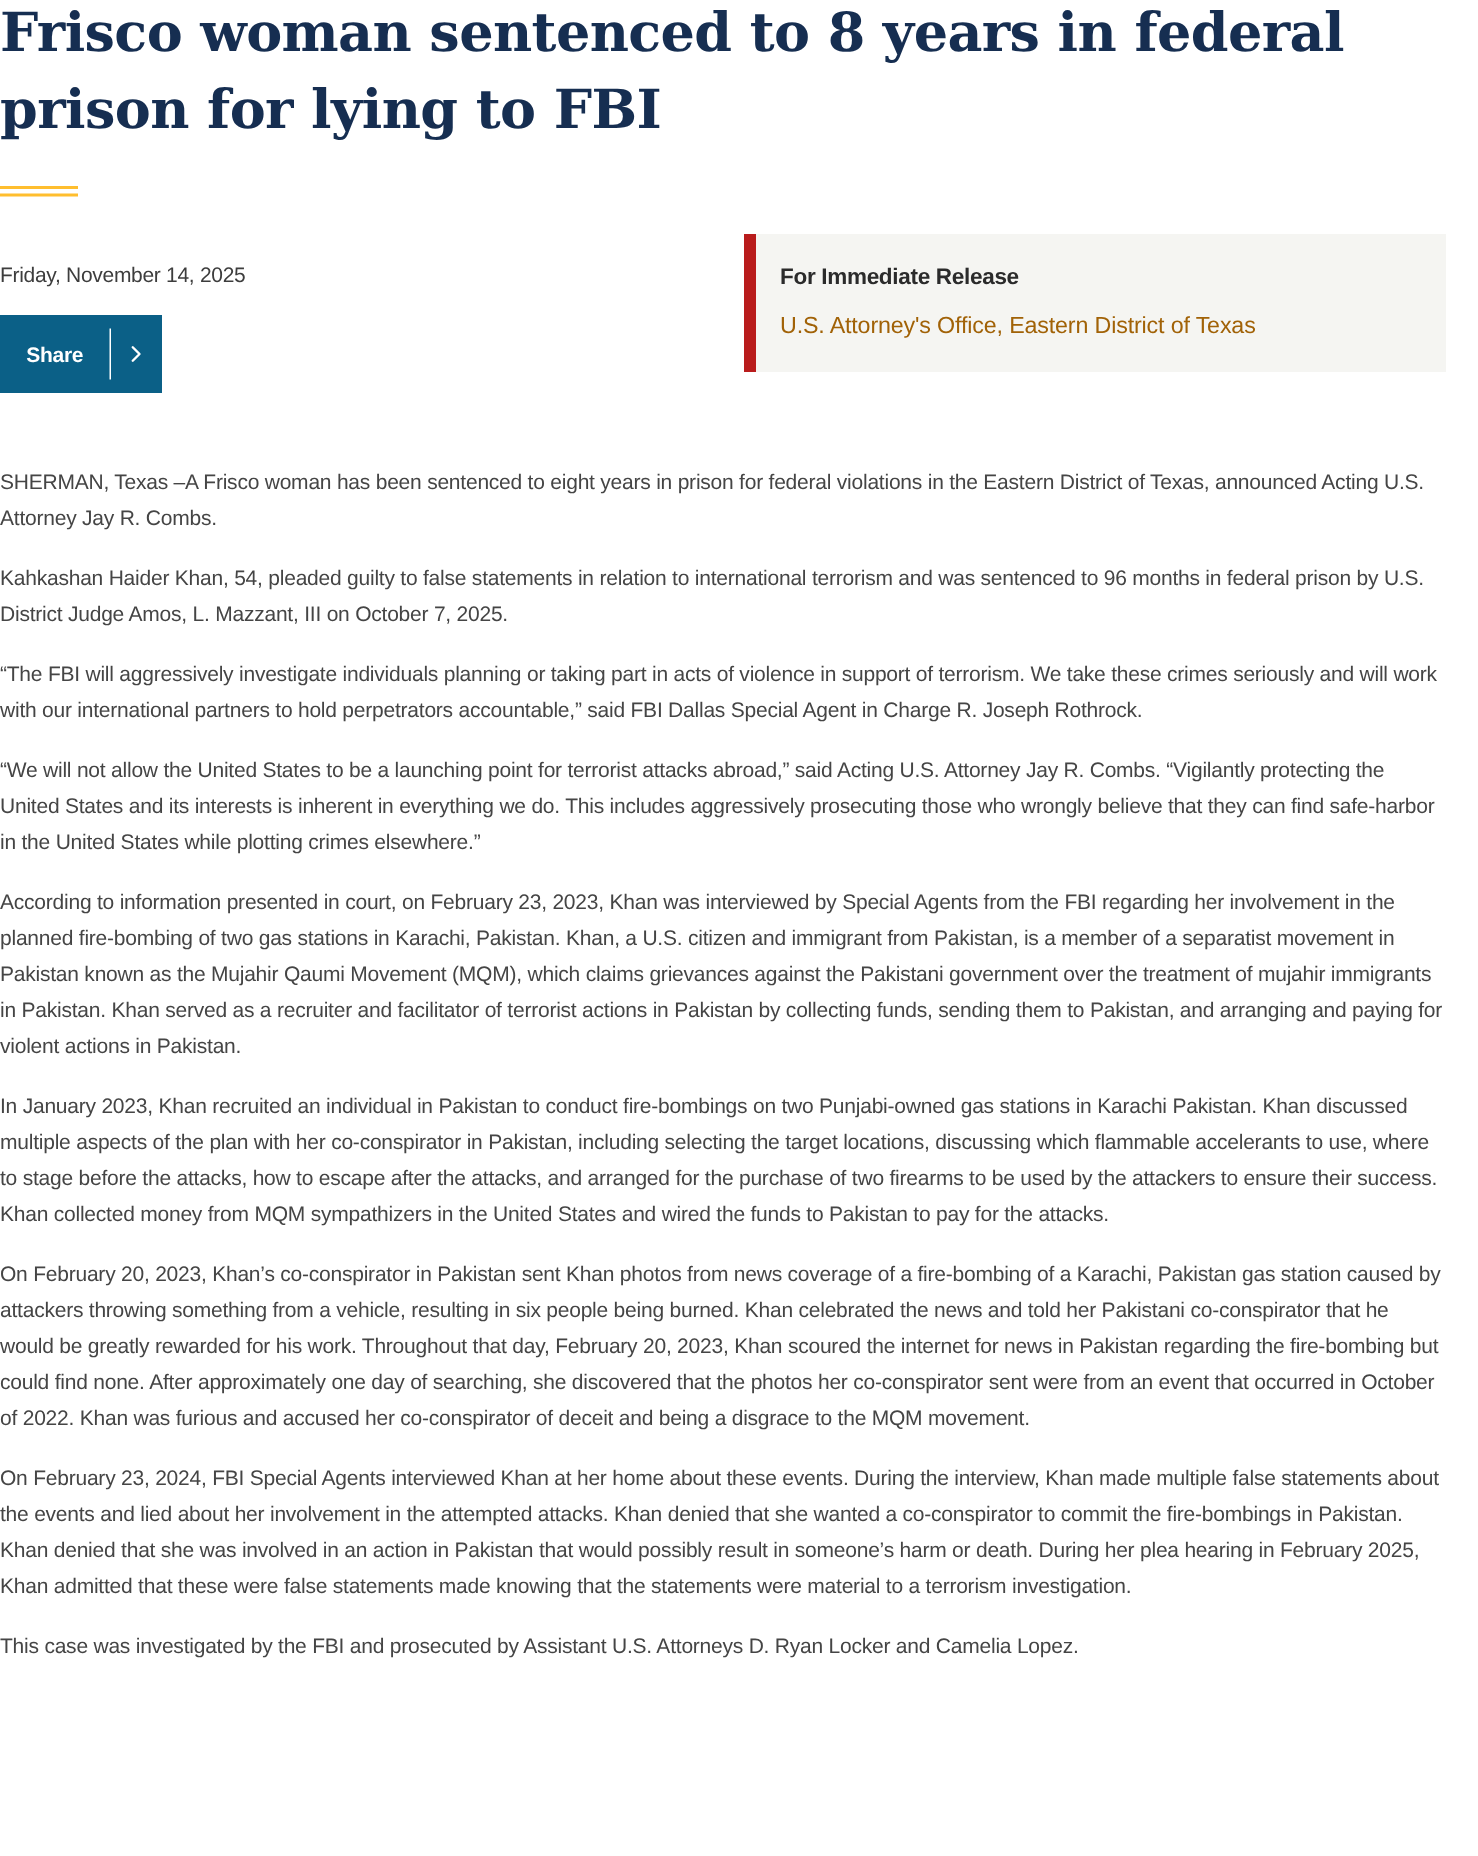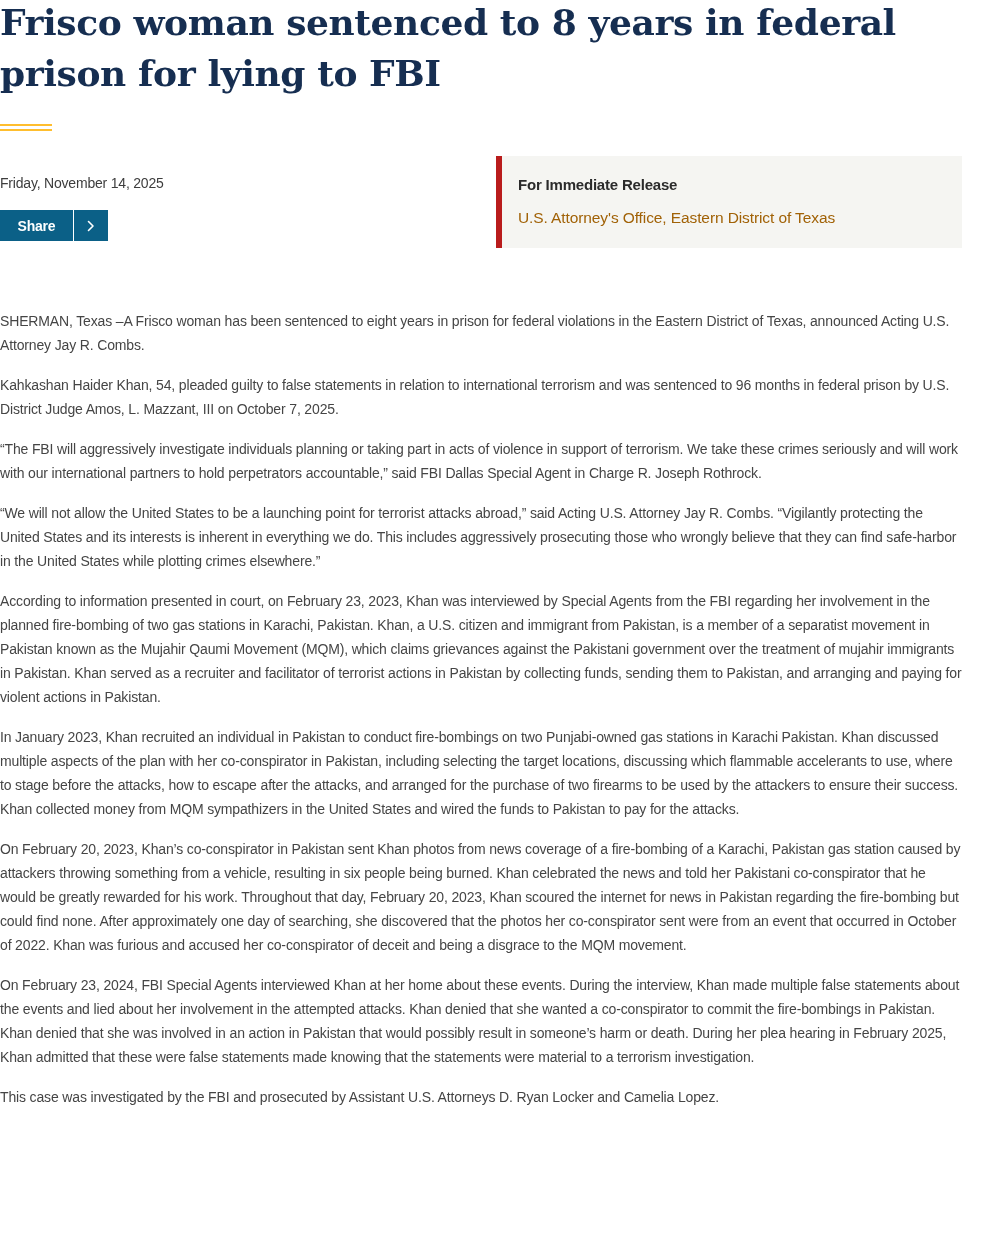--- a/index.html
+++ b/index.html
@@ -53,21 +53,21 @@
       color: #3d3d3d;
       line-height: 18px;
       letter-spacing: -0.2px;
       text-align: right;
     }
     .share-btn {
       position: absolute;
       top: 36px;
       left: 0;
       width: 108px;
-      height: 31px;
+      height: 52px;
       background: #0b6087;
       color: #ffffff;
       display: flex;
       align-items: center;
       cursor: pointer;
       border: none;
       padding: 0;
     }
     .share-label {
       font-weight: bold;
@@ -87,21 +87,21 @@
       align-items: center;
       justify-content: center;
     }
     .release-box {
       position: absolute;
       left: 496px;
       top: 156px;
       width: 460px;
       height: 92px;
       background: #f5f5f2;
-      border-left: 6px solid #b91c1c;
+      border-left: 8px solid #b91c1c;
       box-sizing: content-box;
     }
     .release-title {
       position: absolute;
       left: 16px;
       top: 20px;
       font-weight: bold;
       font-size: 15px;
       color: #2b2b2b;
       letter-spacing: -0.2px;

